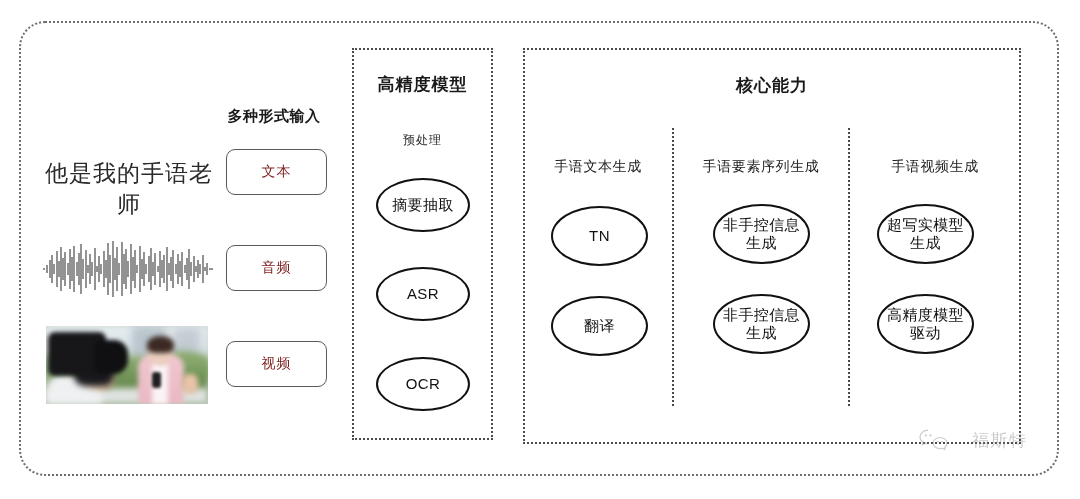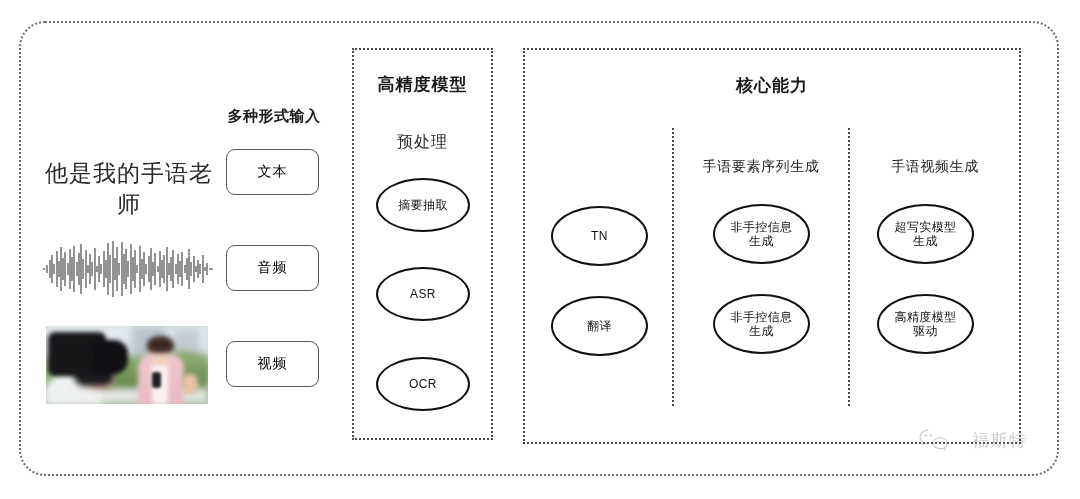--- a/index.html
+++ b/index.html
@@ -82,30 +82,30 @@
     top: 158px;
     width: 178px;
     text-align: center;
     font-size: 23px;
     color: #2a2a2a;
     letter-spacing: 1px;
   }
 
   .input-chip {
     position: absolute;
-    width: 93px;
+    width: 101px;
     height: 46px;
     border: 1.6px solid #5a5a5a;
     border-radius: 9px;
     box-sizing: border-box;
     display: flex;
     align-items: center;
     justify-content: center;
     font-size: 14px;
-    color: #000000;
+    color: #7f1d1d;
     letter-spacing: 1px;
     background: #fff;
   }
   #chip-text  { left: 226px; top: 149px; }
   #chip-audio { left: 226px; top: 245px; }
   #chip-video { left: 226px; top: 341px; }
 
   
   #waveform {
     position: absolute;
@@ -220,41 +220,41 @@
     left: 40px; top: 40px; width: 28px; height: 24px;
     background: #d8b79c;
     border-radius: 40%;
     filter: blur(3px);
   }
 
   
   .sub-label {
     position: absolute;
     text-align: center;
-    font-size: 16px;
+    font-size: 12px;
     color: #2a2a2a;
     letter-spacing: 1px;
     white-space: nowrap;
   }
   #scene-sub {
     left: 352px;
     top: 132px;
     width: 141px;
   }
 
   .ellipse {
     position: absolute;
     border: 2.2px solid #111;
     border-radius: 50%;
     box-sizing: border-box;
     display: flex;
     align-items: center;
     justify-content: center;
     text-align: center;
-    font-size: 12px;
+    font-size: 15px;
     line-height: 1.18;
     color: #111;
     background: #fff;
     letter-spacing: 0.4px;
     white-space: pre-line;
   }
   .ellipse.sm { width: 94px; height: 54px; }
   .ellipse.md { width: 97px; height: 60px; }
 
   
@@ -437,20 +437,21 @@
   <div class="ellipse sm" id="e-asr">ASR</div>
   <div class="ellipse sm" id="e-ocr">OCR</div>
 
   <div class="panel" id="core-panel">
     <div class="panel-title">核心能力</div>
   </div>
 
   <div class="col-divider" id="divider-1"></div>
   <div class="col-divider" id="divider-2"></div>
 
+  <div class="col-label" id="col-label-1">手语文本生成</div>
   <div class="col-label" id="col-label-2">手语要素序列生成</div>
   <div class="col-label" id="col-label-3">手语视频生成</div>
 
   <div class="ellipse md" id="e-tn">TN</div>
   <div class="ellipse md" id="e-fanyi">翻译</div>
 
   <div class="ellipse md" id="e-shoukong">非手控信息
 生成</div>
   <div class="ellipse md" id="e-feishou">非手控信息
 生成</div>

